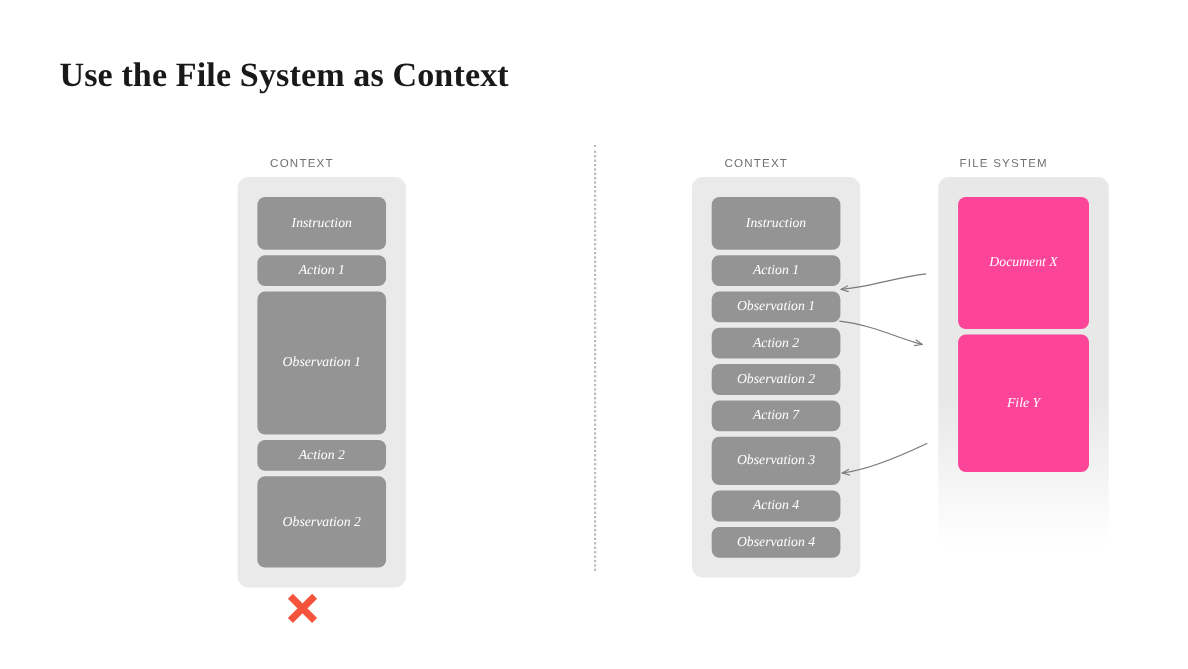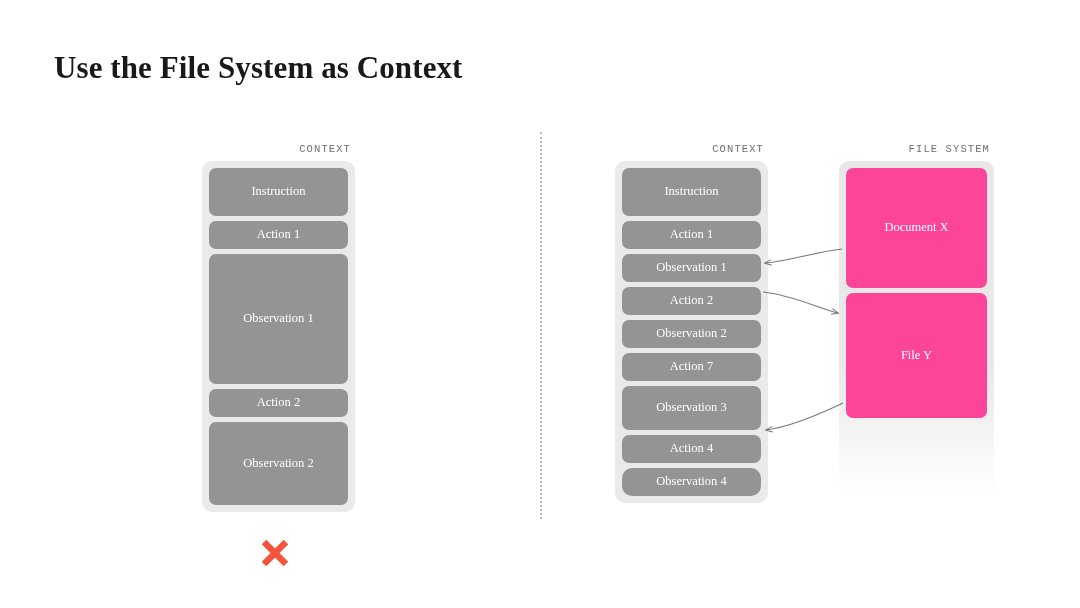--- a/index.html
+++ b/index.html
@@ -37,39 +37,40 @@
     width: 0;
     height: 387px;
     border-left: 2px dotted #b9b9b9;
   }
 
   
   .col {
     position: absolute;
   }
   .col-header {
-    font-family: Liberation Mono, monospace;
+    font-family: Liberation Sans, sans-serif;
     font-size: 10.5px;
     letter-spacing: 1.1px;
     color: #6f6f6f;
-    text-align: right;
+    text-align: center;
     width: 100%;
     position: absolute;
     top: 0;
     left: 0;
   }
   .col-body {
     position: absolute;
-    left: 4px;
+    left: 18px;
     top: 18px;
     width: 100%;
     border-radius: 10px;
     background: #eaeaea;
     box-sizing: border-box;
-    padding: 7px;
+    padding: 18px;
+    font-style: italic;
   }
   .col-body.fade {
     background: linear-gradient(to bottom,
                 #e8e8e8 0%,
                 #e8e8e8 60%,
                 #f2f2f2 78%,
                 #fbfbfb 92%,
                 #ffffff 100%);
     border-radius: 10px 10px 0 0;
   }
@@ -158,21 +159,21 @@
       </div>
       <div class="block" style="height: 28px;">
         <span>Action 7</span>
       </div>
       <div class="block" style="height: 44px;">
         <span>Observation 3</span>
       </div>
       <div class="block" style="height: 28px;">
         <span>Action 4</span>
       </div>
-      <div class="block" style="height: 28px; border-radius: 10px;">
+      <div class="block" style="height: 28px;">
         <span>Observation 4</span>
       </div>
     </div>
 </div>
 
 <div class="col" id="fs-col" style="left:835px; top:143px; width:155px;">
   <div class="col-header">FILE SYSTEM</div>
   <div class="col-body fade" id="fs-body" style="height:337px;">
       <div class="block pink" style="height: 120px;">
         <span>Document X</span>

